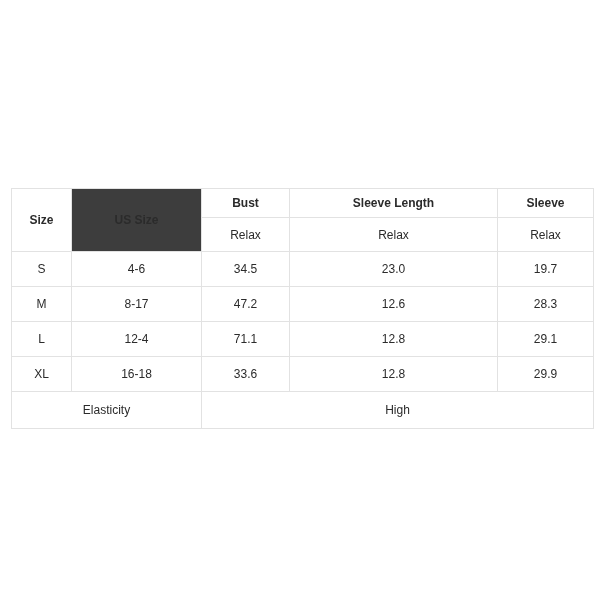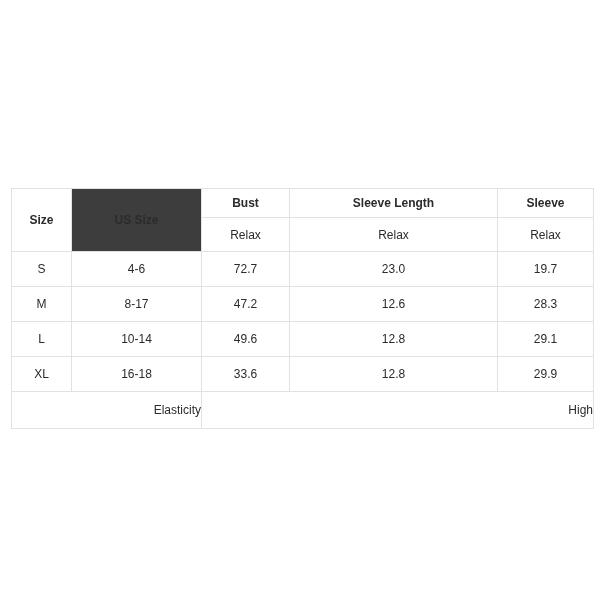--- a/index.html
+++ b/index.html
@@ -68,21 +68,21 @@
     background: #3d3d3d;
     color: #ffffff;
   }
   td.sub {
     font-size: 12px;
     background: #ffffff;
   }
   tr.r-head td { height: 28px; }
   tr.r-sub  td { height: 33px; }
   tr.r-data td { height: 34px; }
-  tr.r-elastic td { height: 36px; text-align: right; }
+  tr.r-elastic td { height: 36px; }
   td.elastic-label { font-size: 12px; }
   td.elastic-value { font-size: 12px; }
 </style>
 </head>
 <body>
 
 <div class="page">
 
 
   <div class="table-wrap">
@@ -104,35 +104,35 @@
         </tr>
         <tr class="r-sub">
           <td class="sub">Relax</td>
           <td class="sub">Relax</td>
           <td class="sub">Relax</td>
         </tr>
 
         <tr class="r-data">
           <td>S</td>
           <td>4-6</td>
-          <td>72.7</td>
+          <td>34.5</td>
           <td>23.0</td>
           <td>19.7</td>
         </tr>
         <tr class="r-data">
           <td>M</td>
           <td>8-17</td>
           <td>47.2</td>
           <td>12.6</td>
           <td>28.3</td>
         </tr>
         <tr class="r-data">
           <td>L</td>
-          <td>10-14</td>
-          <td>49.6</td>
+          <td>12-4</td>
+          <td>71.1</td>
           <td>12.8</td>
           <td>29.1</td>
         </tr>
         <tr class="r-data">
           <td>XL</td>
           <td>16-18</td>
           <td>33.6</td>
           <td>12.8</td>
           <td>29.9</td>
         </tr>

